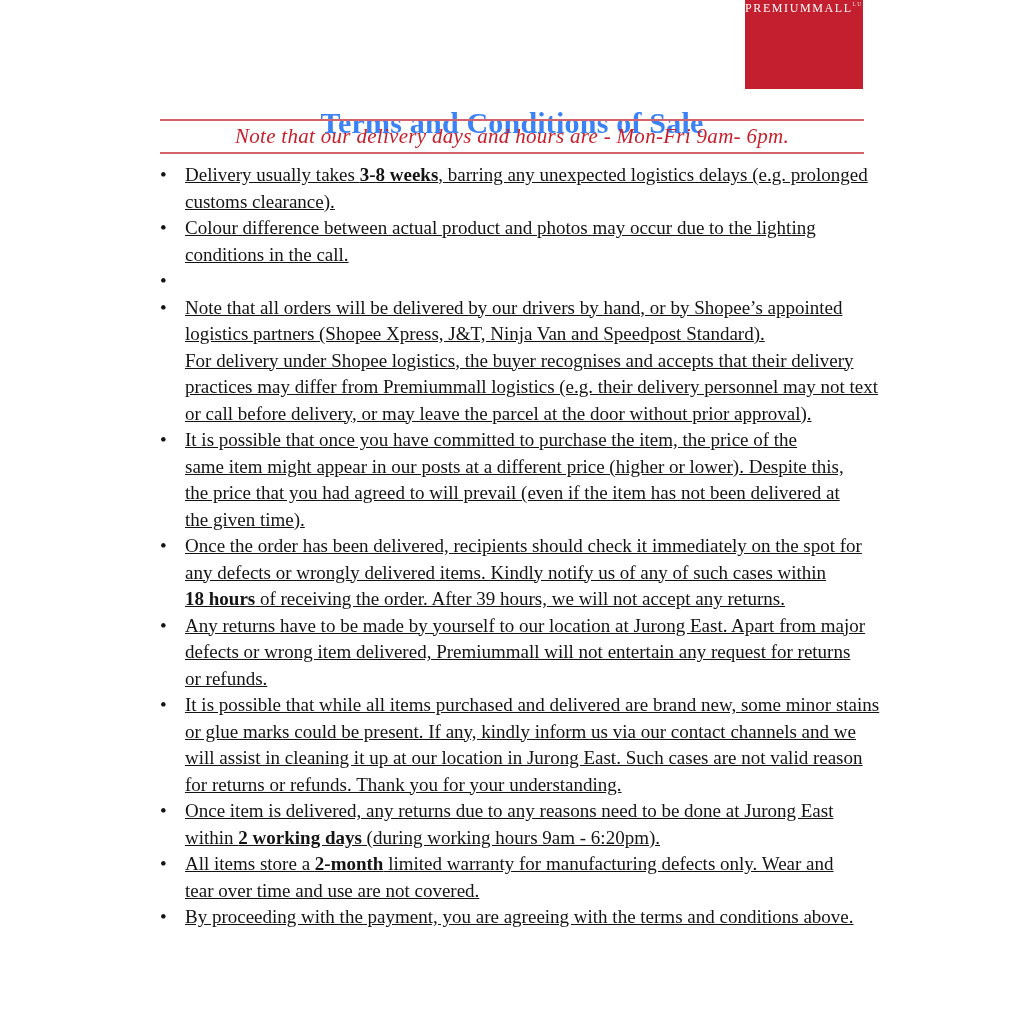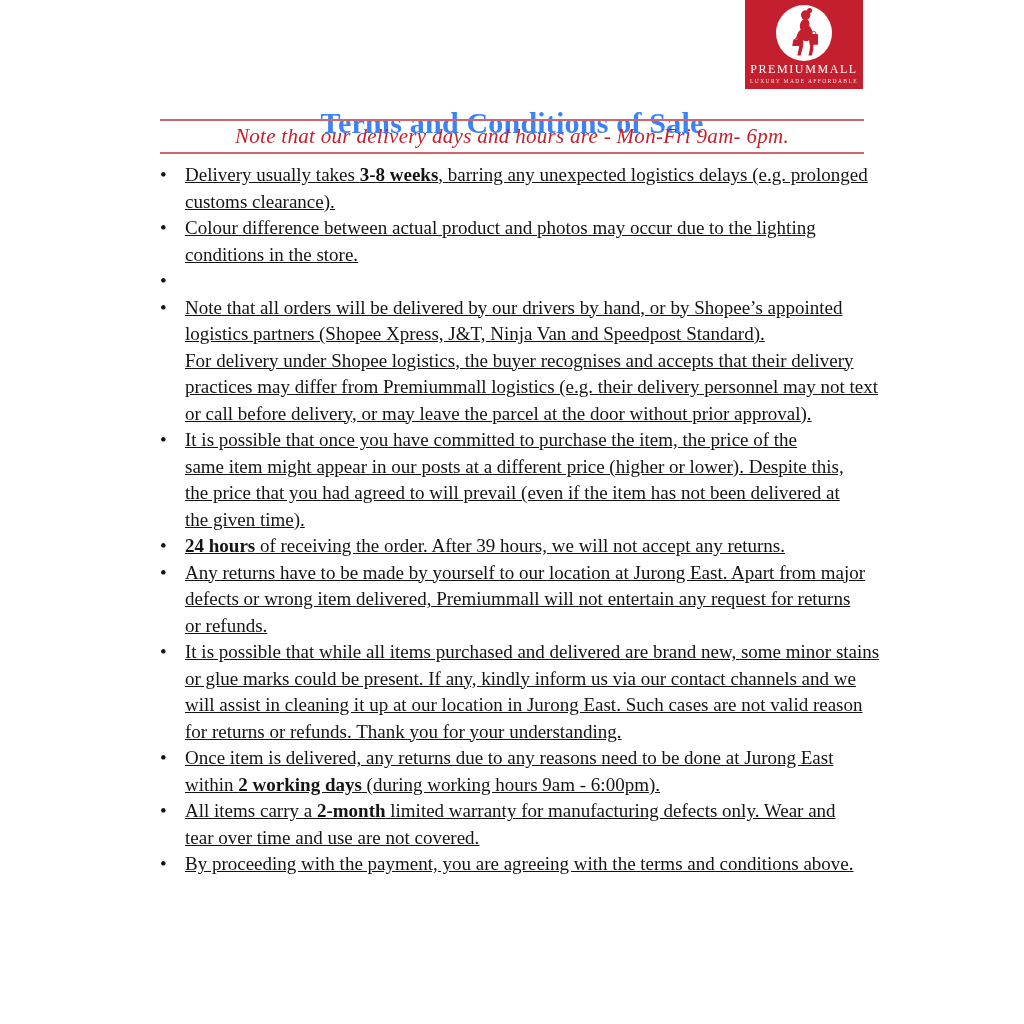--- a/index.html
+++ b/index.html
@@ -7,21 +7,21 @@
     width:1024px;height:1024px;background:#ffffff;position:relative;
     font-family:"Liberation Serif", serif;color:#141414;overflow:hidden;
   }
   .page-title{
     position:absolute;top:64px;left:0;right:0;text-align:center;
     font-size:30px;font-weight:bold;color:#3b82f6;letter-spacing:.2px;margin-top:42px;
   }
   
   .logo{
     position:absolute;top:0;left:745px;width:118px;height:89px;
-    display:flex;flex-direction:column;align-items:center;
+    display:flex;flex-direction:row;
   }
   .logo-circle{width:56px;height:56px;margin-top:5px;}
   .logo-brand{
     color:#ffffff;font-size:12px;letter-spacing:1.6px;margin-top:1px;
     font-family:"Liberation Serif", serif;white-space:nowrap;
   }
   .logo-tagline{
     color:rgba(255,255,255,.85);font-size:5.5px;letter-spacing:1.4px;margin-top:1px;
     white-space:nowrap;
   }
@@ -75,21 +75,21 @@
 
 <ul class="terms-list">
     <li class="term-item">
       <span class="term-marker">•</span>
       <div class="term-text"><span>Delivery usually takes </span><span class="b">3-8 weeks</span><span>, barring any unexpected logistics delays (e.g. prolonged
 customs clearance).</span></div>
     </li>
     <li class="term-item">
       <span class="term-marker">•</span>
       <div class="term-text"><span>Colour difference between actual product and photos may occur due to the lighting
-conditions in the store.</span></div>
+conditions in the call.</span></div>
     </li>
     <li class="term-item">
       <span class="term-marker">•</span>
     </li>
     <li class="term-item">
       <span class="term-marker">•</span>
       <div class="term-text"><span>Note that all orders will be delivered by our drivers by hand, or by Shopee’s appointed
 logistics partners (Shopee Xpress, J&amp;T, Ninja Van and Speedpost Standard).
 For delivery under Shopee logistics, the buyer recognises and accepts that their delivery
 practices may differ from Premiummall logistics (e.g. their delivery personnel may not text
@@ -97,42 +97,44 @@
     </li>
     <li class="term-item">
       <span class="term-marker">•</span>
       <div class="term-text"><span>It is possible that once you have committed to purchase the item, the price of the
 same item might appear in our posts at a different price (higher or lower). Despite this,
 the price that you had agreed to will prevail (even if the item has not been delivered at
 the given time).</span></div>
     </li>
     <li class="term-item">
       <span class="term-marker">•</span>
-      <div class="term-text"><span class="b">24 hours</span><span> of receiving the order. After 39 hours, we will not accept any returns.</span></div>
+      <div class="term-text"><span>Once the order has been delivered, recipients should check it immediately on the spot for
+any defects or wrongly delivered items. Kindly notify us of any of such cases within
+</span><span class="b">18 hours</span><span> of receiving the order. After 39 hours, we will not accept any returns.</span></div>
     </li>
     <li class="term-item">
       <span class="term-marker">•</span>
       <div class="term-text"><span>Any returns have to be made by yourself to our location at Jurong East. Apart from major
 defects or wrong item delivered, Premiummall will not entertain any request for returns
 or refunds.</span></div>
     </li>
     <li class="term-item">
       <span class="term-marker">•</span>
       <div class="term-text"><span>It is possible that while all items purchased and delivered are brand new, some minor stains
 or glue marks could be present. If any, kindly inform us via our contact channels and we
 will assist in cleaning it up at our location in Jurong East. Such cases are not valid reason
 for returns or refunds. Thank you for your understanding.</span></div>
     </li>
     <li class="term-item">
       <span class="term-marker">•</span>
       <div class="term-text"><span>Once item is delivered, any returns due to any reasons need to be done at Jurong East
-within </span><span class="b">2 working days</span><span> (during working hours 9am - 6:00pm).</span></div>
+within </span><span class="b">2 working days</span><span> (during working hours 9am - 6:20pm).</span></div>
     </li>
     <li class="term-item">
       <span class="term-marker">•</span>
-      <div class="term-text"><span>All items carry a </span><span class="b">2-month</span><span> limited warranty for manufacturing defects only. Wear and
+      <div class="term-text"><span>All items store a </span><span class="b">2-month</span><span> limited warranty for manufacturing defects only. Wear and
 tear over time and use are not covered.</span></div>
     </li>
     <li class="term-item">
       <span class="term-marker">•</span>
       <div class="term-text"><span>By proceeding with the payment, you are agreeing with the terms and conditions above.</span></div>
     </li>
   </ul>
 
 </body></html>

